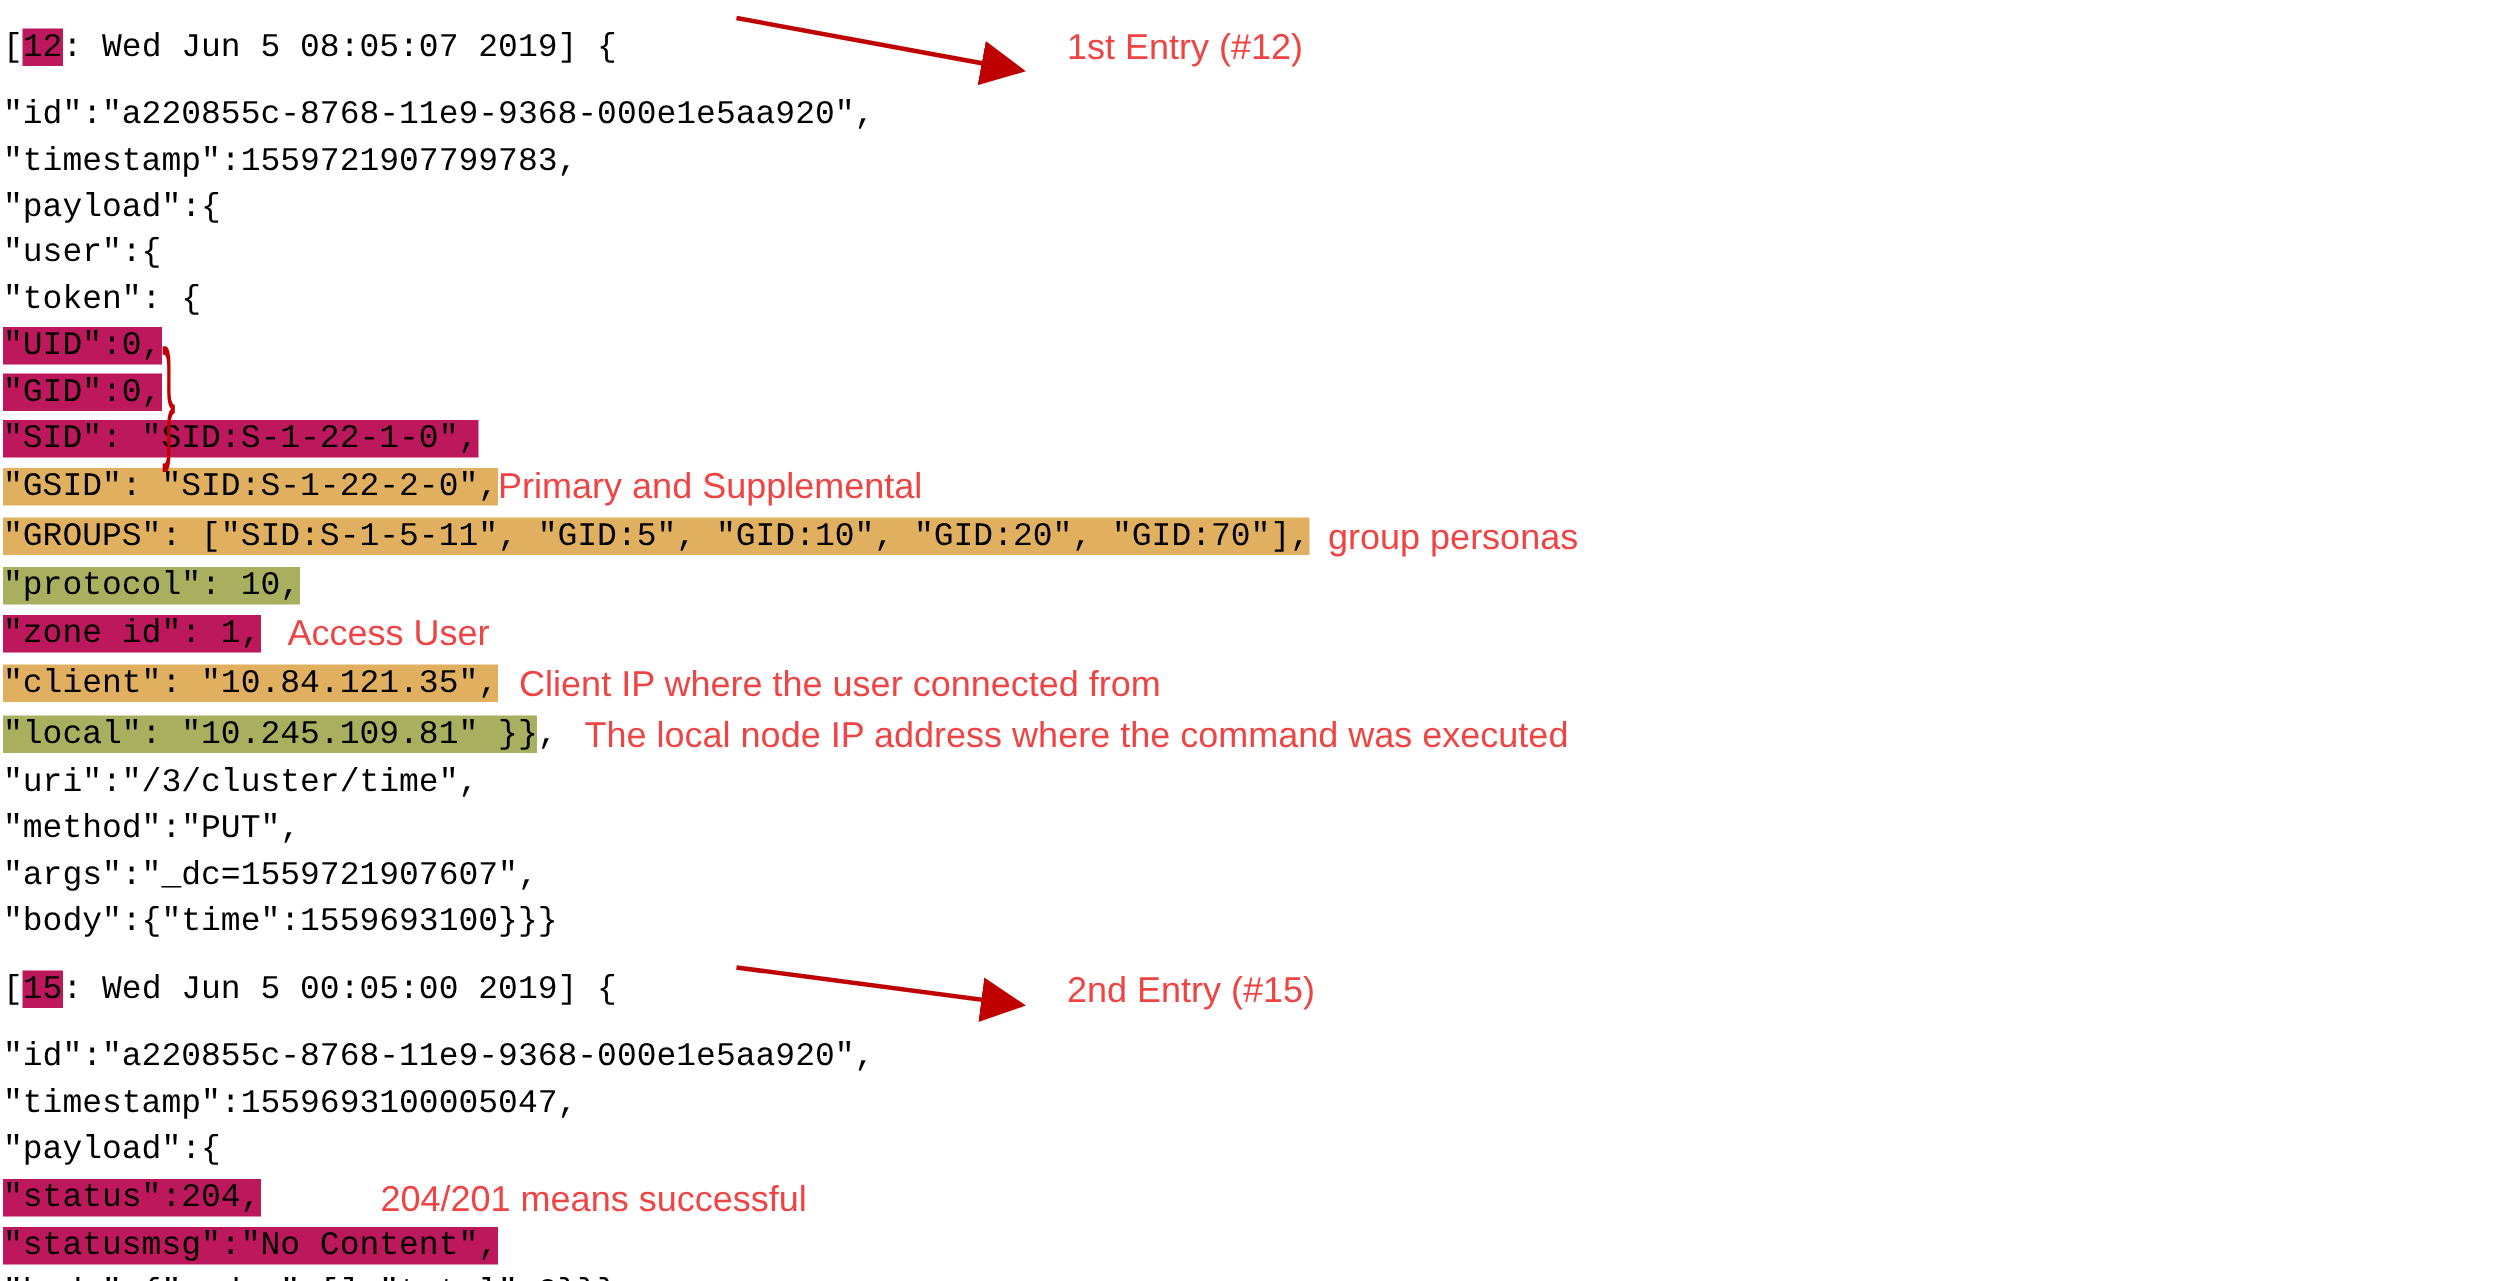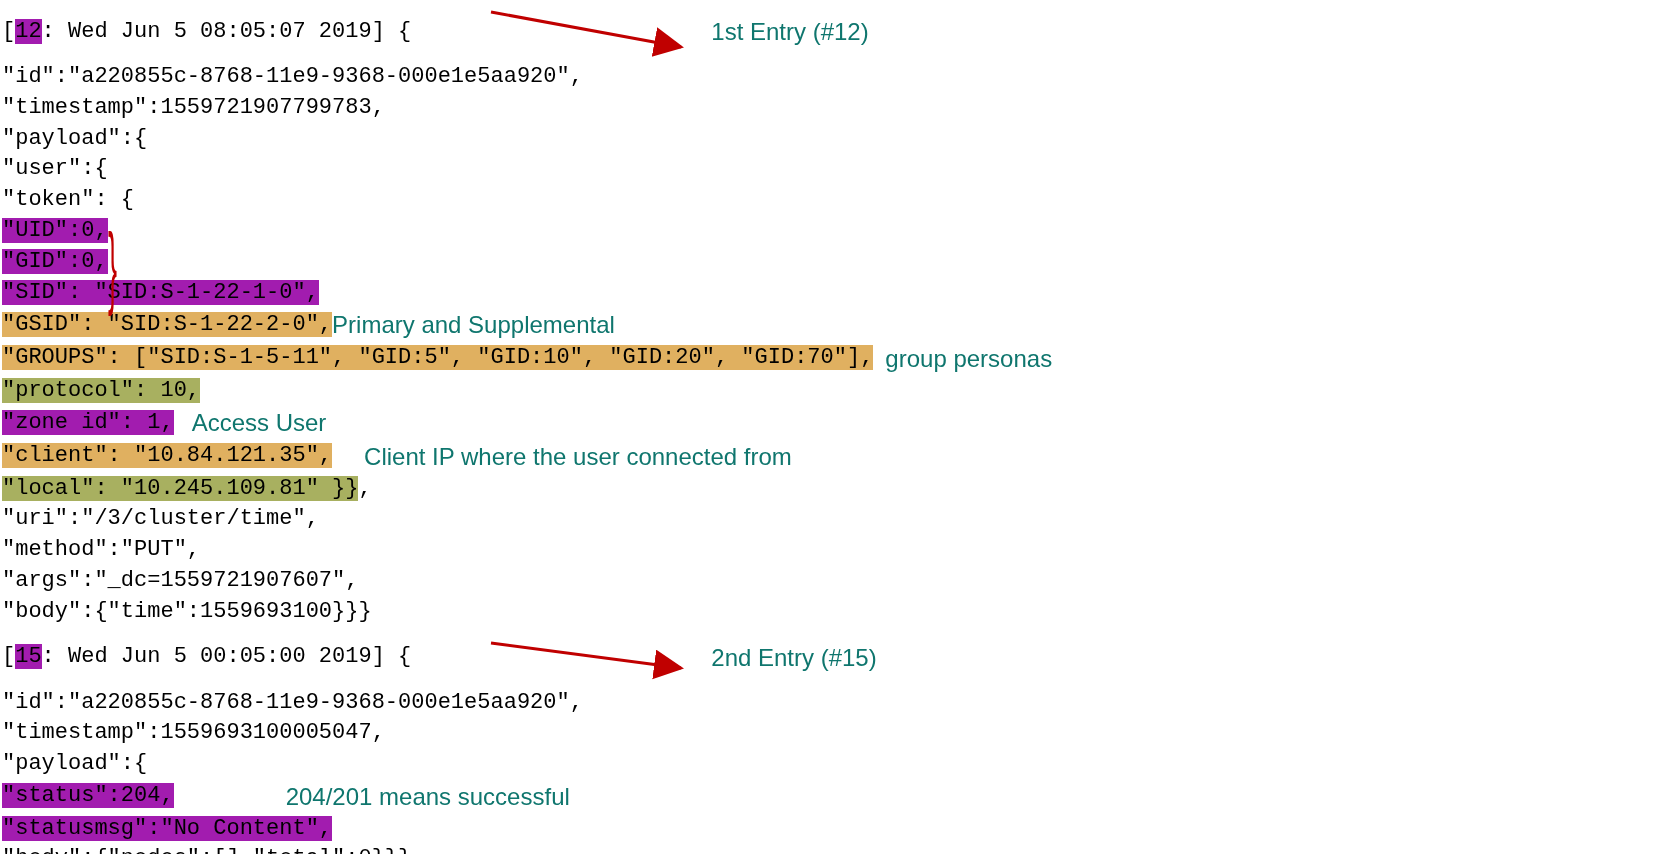--- a/index.html
+++ b/index.html
@@ -5,26 +5,26 @@
   body {
     font-family: "Courier New", monospace;
     font-size: 22px;
     line-height: 1.4;
     margin: 0;
     padding: 2px;
     background: #fff;
     color: #000;
     white-space: nowrap;
   }
-  .hl-yellow { background: #a21caf; }
+  .hl-yellow { background: #be185d; }
   .hl-tan    { background: #e0b060; }
   .hl-olive  { background: #a8b060; }
   .annot {
     font-family: Arial, sans-serif;
-    color: #0f766e;
+    color: #ef4444;
     font-size: 24px;
   }
   .brace {
     font-family: Arial, sans-serif;
     color: #c00000;
     font-size: 90px;
     font-weight: normal;
     line-height: 0;
     display: inline-block;
     transform: scaleX(0.3);
@@ -96,25 +96,26 @@
   <span class="code"><span>               </span><span class="hl-olive">"protocol": 10,</span></span>
 </div>
 
 <div class="line">
   <span class="code"><span>               </span><span class="hl-yellow">"zone id": 1,</span></span>
   <span class="annot" style="margin-left:18px;">Access User</span>
 </div>
 
 <div class="line">
   <span class="code"><span>               </span><span class="hl-tan">"client": "10.84.121.35",</span></span>
-  <span class="annot" style="margin-left:32px;text-align:right;">Client IP where the user connected from</span>
+  <span class="annot" style="margin-left:14px;text-align:right;">Client IP where the user connected from</span>
 </div>
 
 <div class="line">
   <span class="code"><span>               </span><span class="hl-olive">"local": "10.245.109.81" }}</span><span>,</span></span>
+  <span class="annot" style="margin-left:18px;">The local node IP address where the command was executed</span>
 </div>
 
 <div class="line">
     <span class="code">     "uri":"/3/cluster/time",</span>
   </div>
 <div class="line">
     <span class="code">     "method":"PUT",</span>
   </div>
 <div class="line">
     <span class="code">     "args":"_dc=1559721907607",</span>
@@ -140,20 +141,20 @@
     <span class="code">"id":"a220855c-8768-11e9-9368-000e1e5aa920",</span>
   </div>
 <div class="line">
     <span class="code">"timestamp":1559693100005047,</span>
   </div>
 <div class="line">
     <span class="code">"payload":{</span>
   </div>
 <div class="line">
   <span class="code"><span>     </span><span class="hl-yellow">"status":204,          </span></span>
-  <span class="annot" style="margin-left:112px;">204/201 means successful</span>
+  <span class="annot" style="margin-left:80px;">204/201 means successful</span>
 </div>
 <div class="line">
   <span class="code"><span>     </span><span class="hl-yellow">"statusmsg":"No Content",</span></span>
 </div>
 <div class="line">
     <span class="code">     "body":{"nodes":[],"total":0}}}</span>
   </div>
 
 </body></html>

